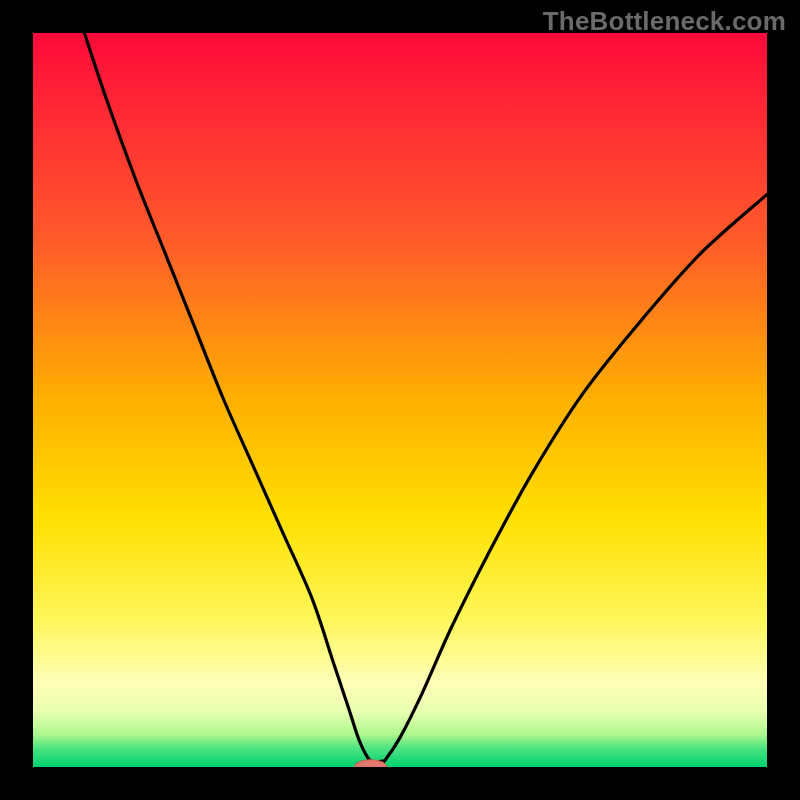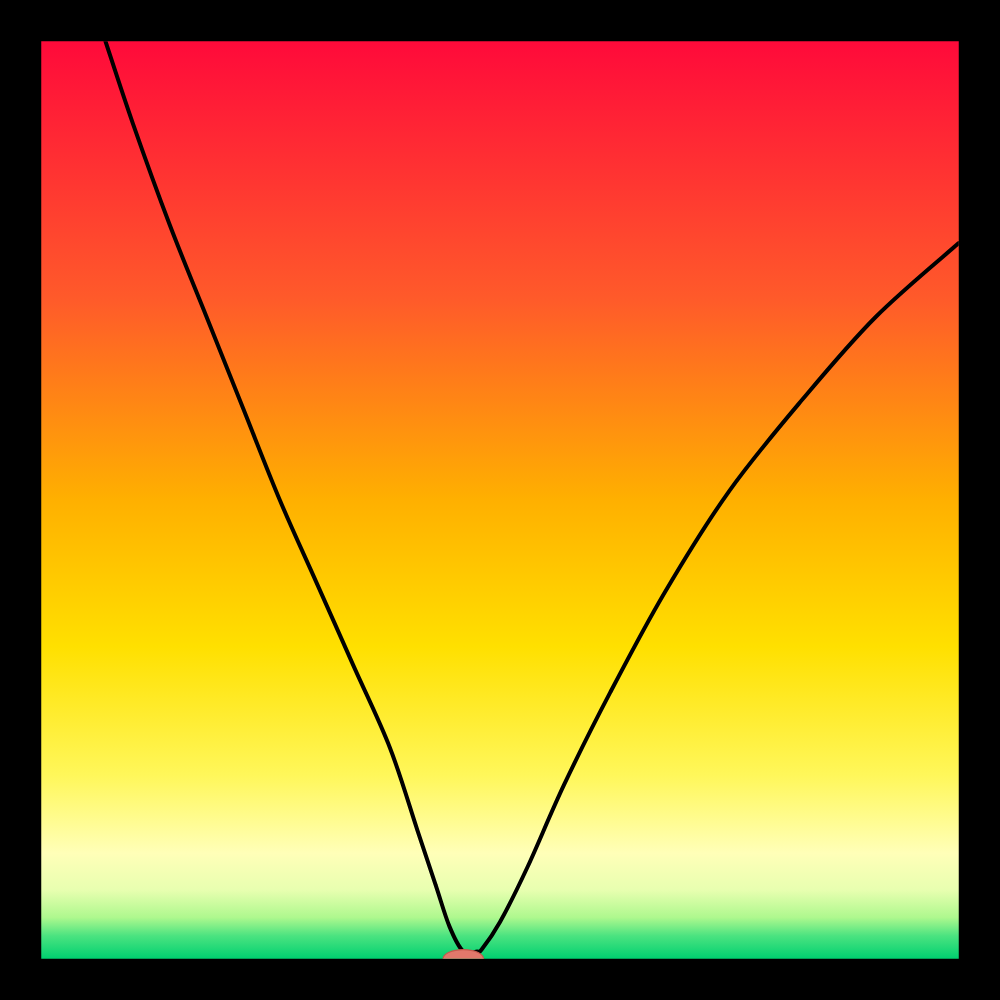--- a/index.html
+++ b/index.html
@@ -30,20 +30,21 @@
   svg.plot {
     position: absolute;
     left: 0;
     top: 0;
   }
 </style>
 </head>
 <body>
 <div class="frame">
 
+<div class="watermark">TheBottleneck.com</div>
 
 <svg class="plot" width="800" height="800" viewBox="0 0 800 800">
   <defs>
     <linearGradient id="bg-grad" x1="0" y1="0" x2="0" y2="1">
           <stop offset="0%" stop-color="#ff0a3a"></stop>
           <stop offset="28.000000000000004%" stop-color="#ff5a2a"></stop>
           <stop offset="50%" stop-color="#ffb000"></stop>
           <stop offset="66%" stop-color="#ffe000"></stop>
           <stop offset="80%" stop-color="#fff75a"></stop>
           <stop offset="88.5%" stop-color="#ffffb8"></stop>

